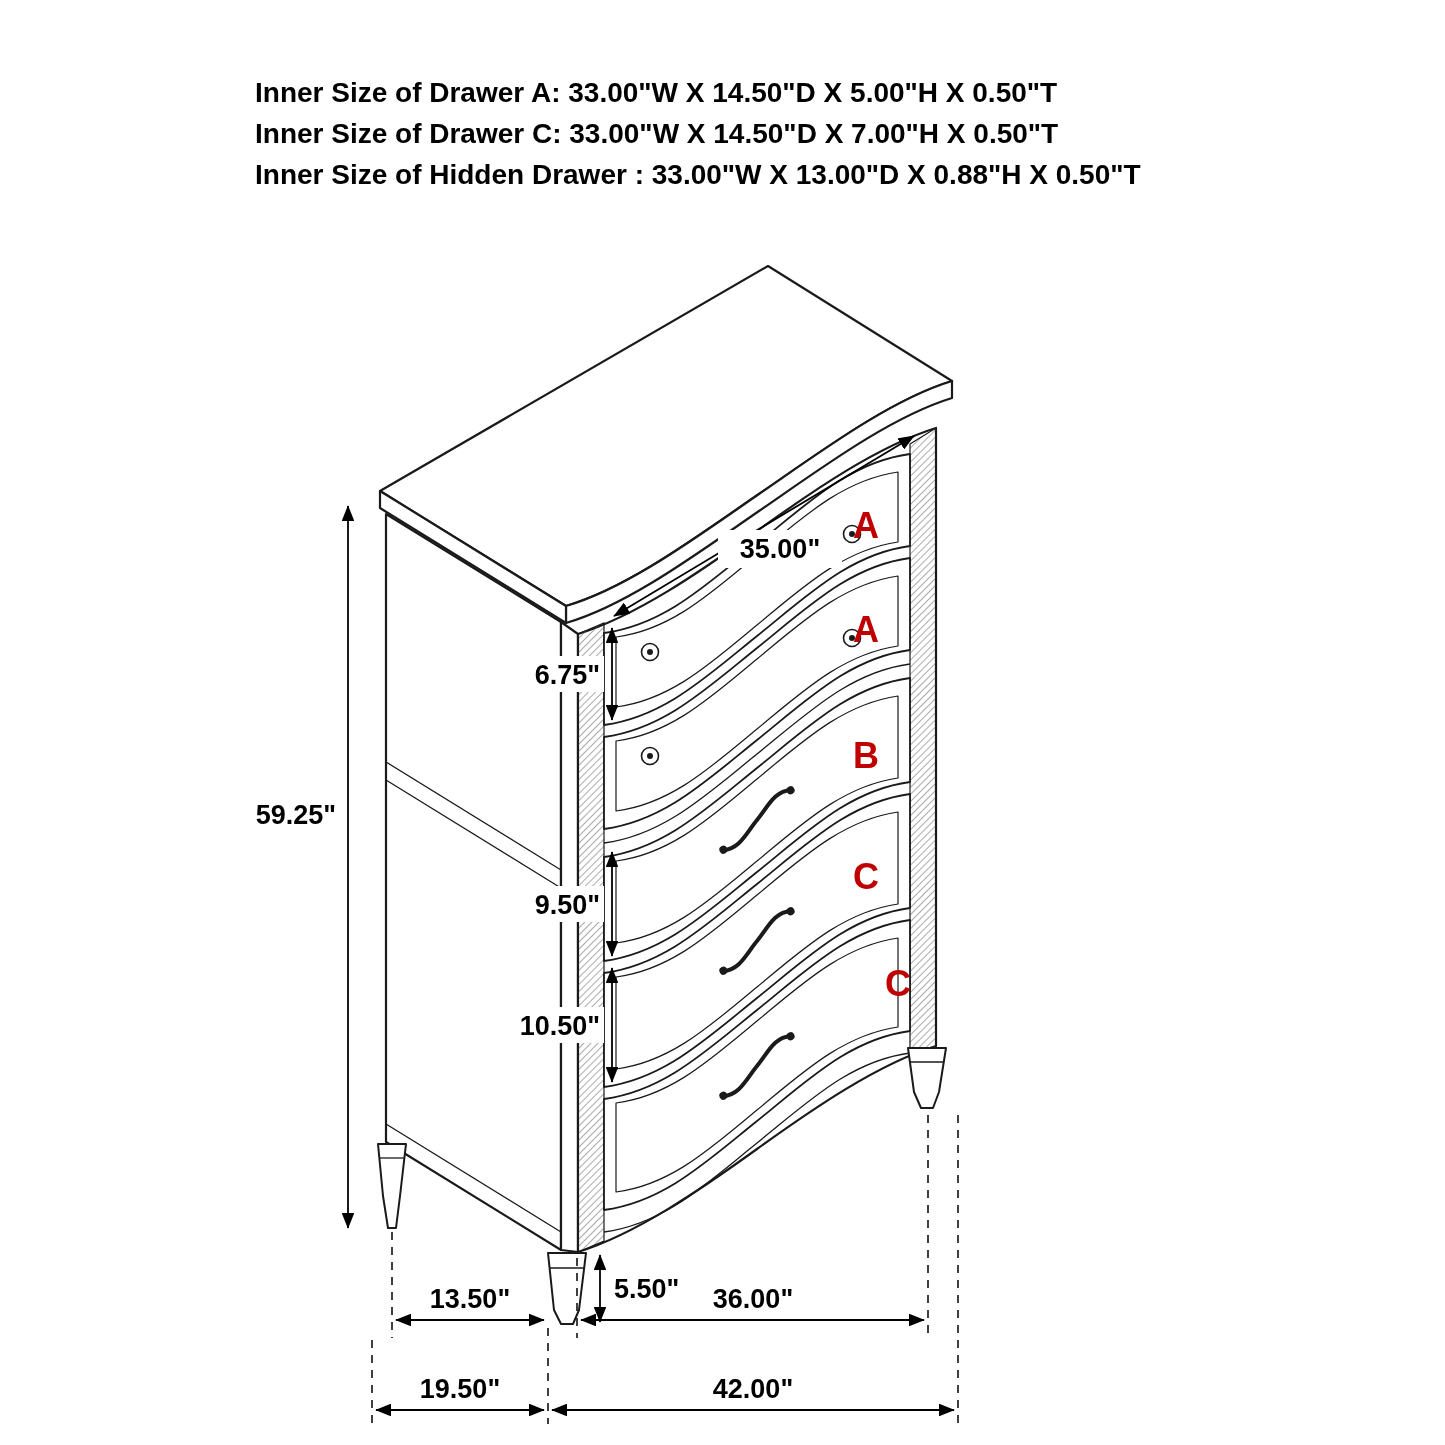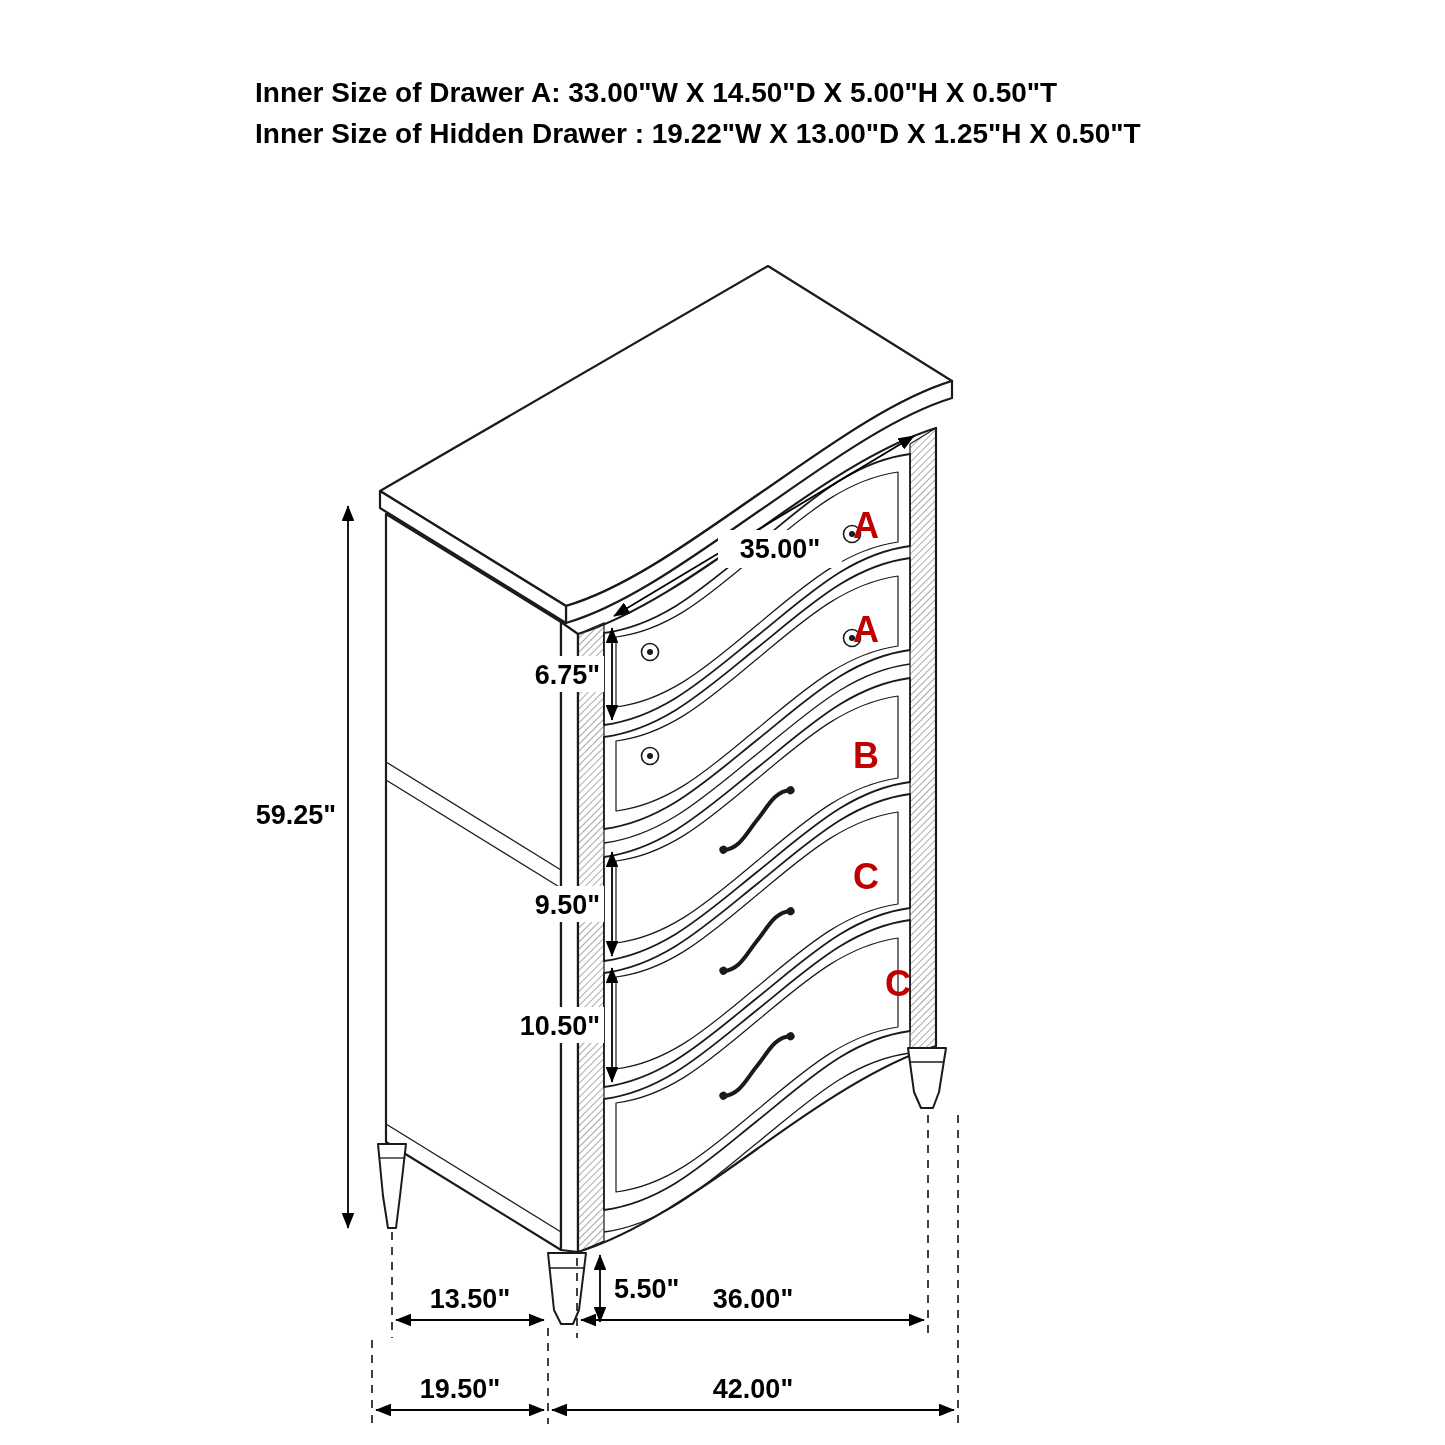--- a/index.html
+++ b/index.html
@@ -19,21 +19,22 @@
   .leg{fill:#ffffff;stroke:#1a1a1a;stroke-width:2;stroke-linejoin:round;}
   .dimline{stroke:#000;stroke-width:1.8;fill:none;}
   .dash{stroke:#000;stroke-width:1.5;stroke-dasharray:8 7;fill:none;}
   .bg{fill:#ffffff;}
 </style>
 </head>
 <body>
 
 <div class="header">
   <div>Inner Size of Drawer A: 33.00"W X 14.50"D X 5.00"H X 0.50"T</div>
-  <div>Inner Size of Hidden Drawer : 19.22"W X 13.00"D X 1.25"H X 0.50"T</div>
+  <div>Inner Size of Drawer C: 33.00"W X 14.50"D X 7.00"H X 0.50"T</div>
+  <div>Inner Size of Hidden Drawer : 33.00"W X 13.00"D X 0.88"H X 0.50"T</div>
 </div>
 
 <svg width="1445" height="1445" viewBox="0 0 1445 1445">
   <defs>
     <marker id="arr" viewBox="0 0 10 8" refX="9.5" refY="4" markerWidth="9" markerHeight="7.2" orient="auto-start-reverse">
       <path d="M0,0 L10,4 L0,8 Z" fill="#000"></path>
     </marker>
     <pattern id="hatch" width="5" height="5" patternUnits="userSpaceOnUse" patternTransform="rotate(45)">
       <line x1="0" y1="0" x2="0" y2="5" stroke="#555" stroke-width="1"></line>
     </pattern>

